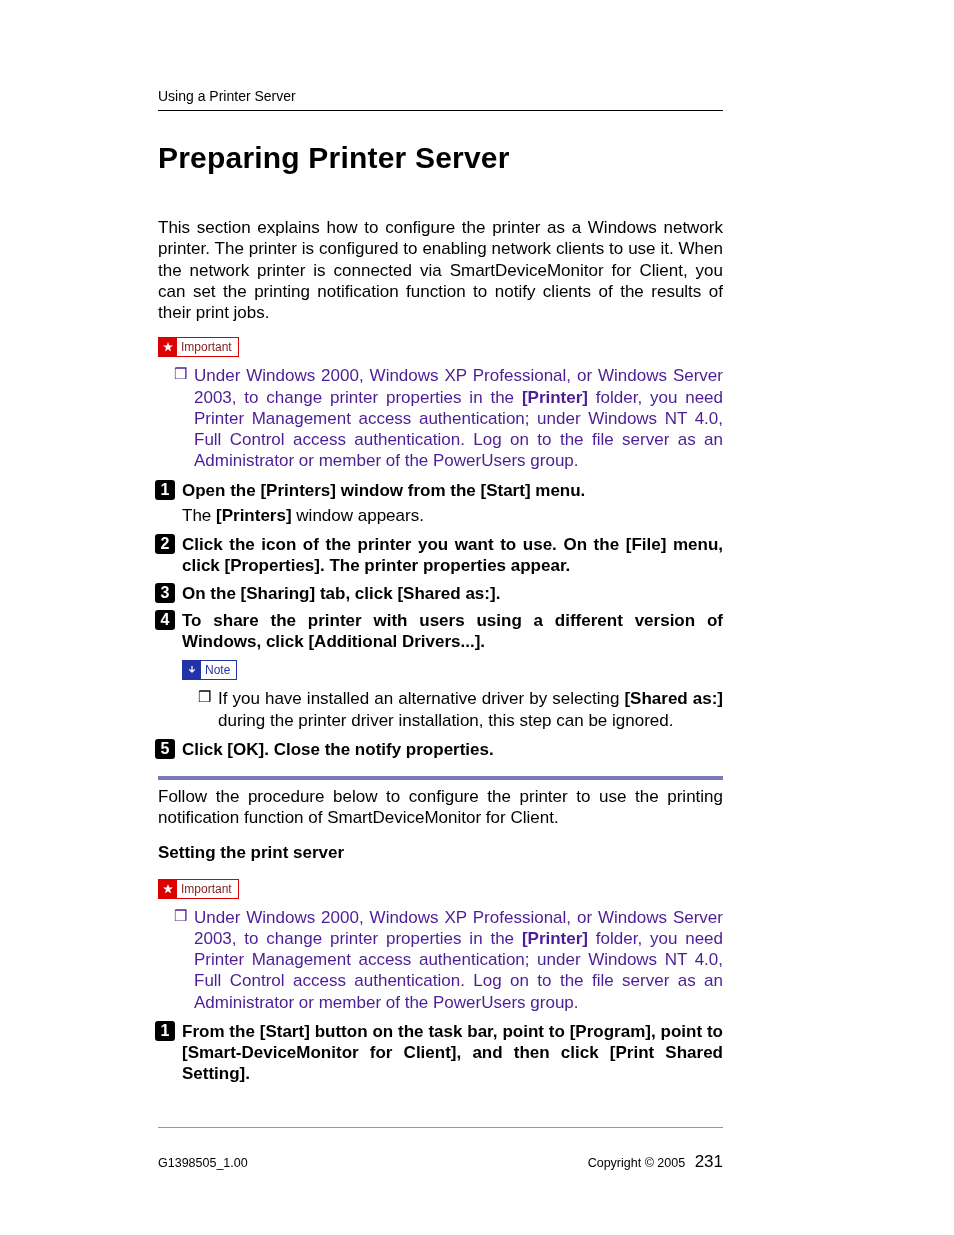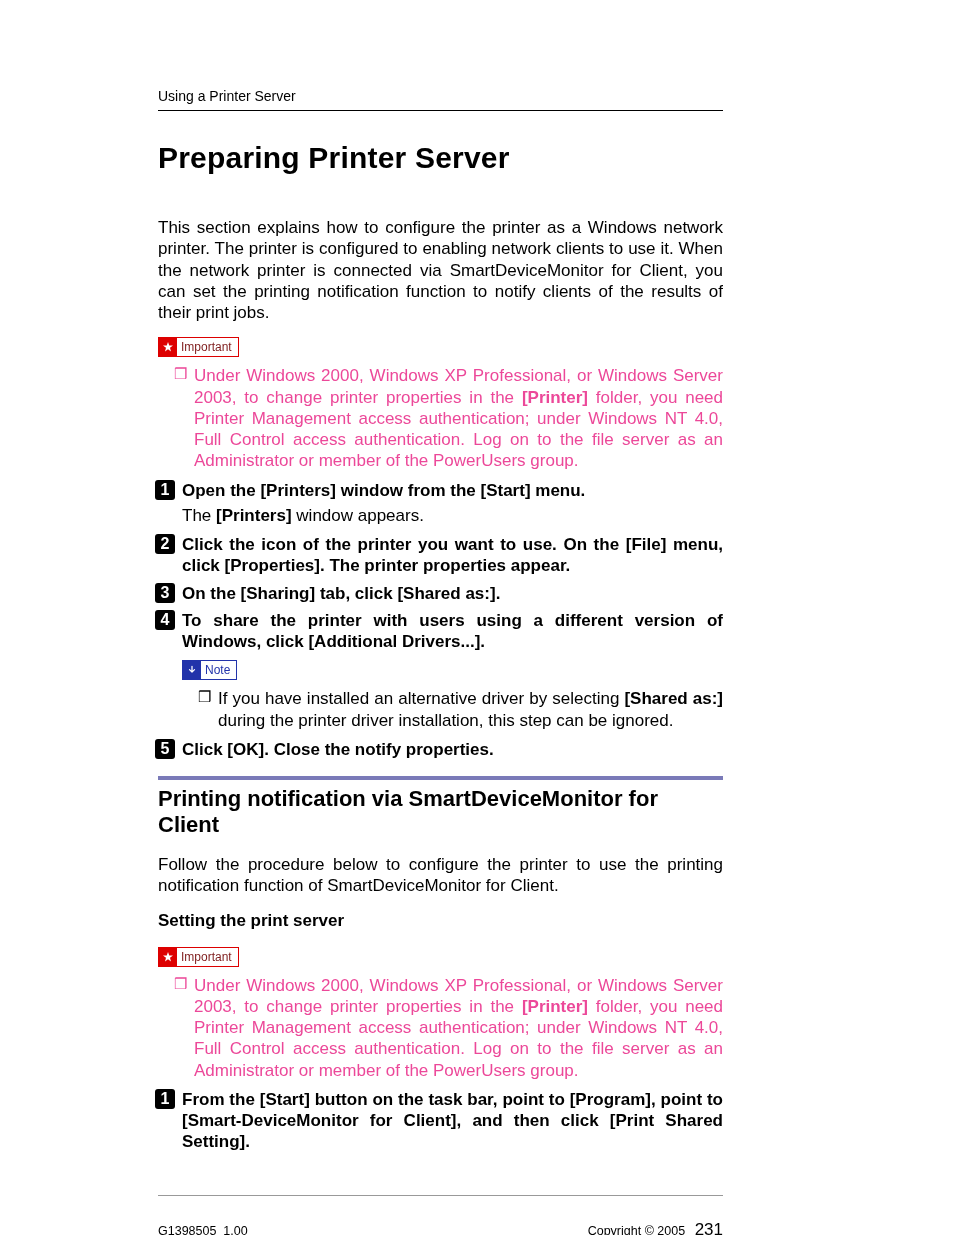--- a/index.html
+++ b/index.html
@@ -83,21 +83,21 @@
     text-align: justify;
     margin-bottom: 4px;
   }
   ul.bullets > li::before {
     content: "❒";
     position: absolute;
     left: 16px;
     top: 0;
     font-size: 15px;
   }
-  .important-text { color: #ec4899; }
+  .important-text { color: #4c1d95; }
   .step {
     position: relative;
     padding-left: 24px;
     margin: 6px 0 2px 0;
     font-size: 17px;
     line-height: 1.25;
     text-align: justify;
   }
   .step .num-badge {
     position: absolute;
@@ -219,21 +219,20 @@
     </ul>
   </div>
 
   
   <div class="step b">
     <span class="num-badge">5</span>
     <span>Click </span><span class="ui">[OK]</span><span>. Close the notify properties.</span>
   </div>
 
   <hr class="section-rule">
-  <h2 class="subhead">Printing notification via SmartDeviceMonitor for Client</h2>
 
   <p class="body-text">Follow the procedure below to configure the printer to use the printing notification function of SmartDeviceMonitor for Client.</p>
 
   <h3 class="subsub">Setting the print server</h3>
 
   <span class="callout">
     <span class="icon-box">
       <svg width="12" height="12" viewBox="0 0 24 24">
           <polygon points="12,2 14.5,9 22,9 16,13.5 18,21 12,16.5 6,21 8,13.5 2,9 9.5,9" fill="#fff"></polygon>
         </svg>

